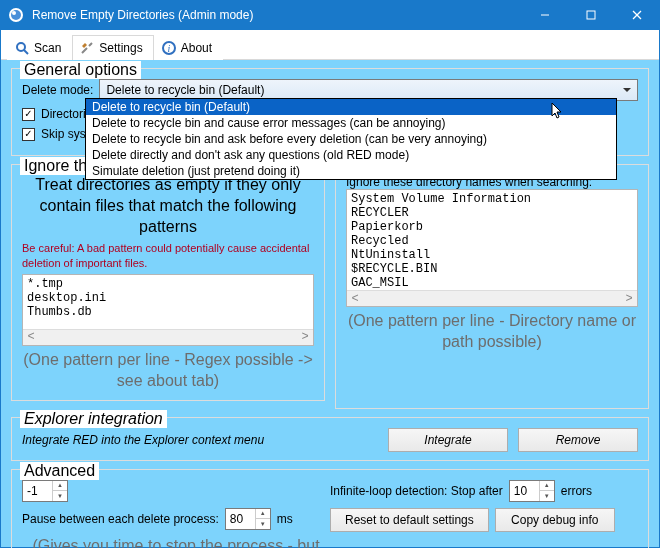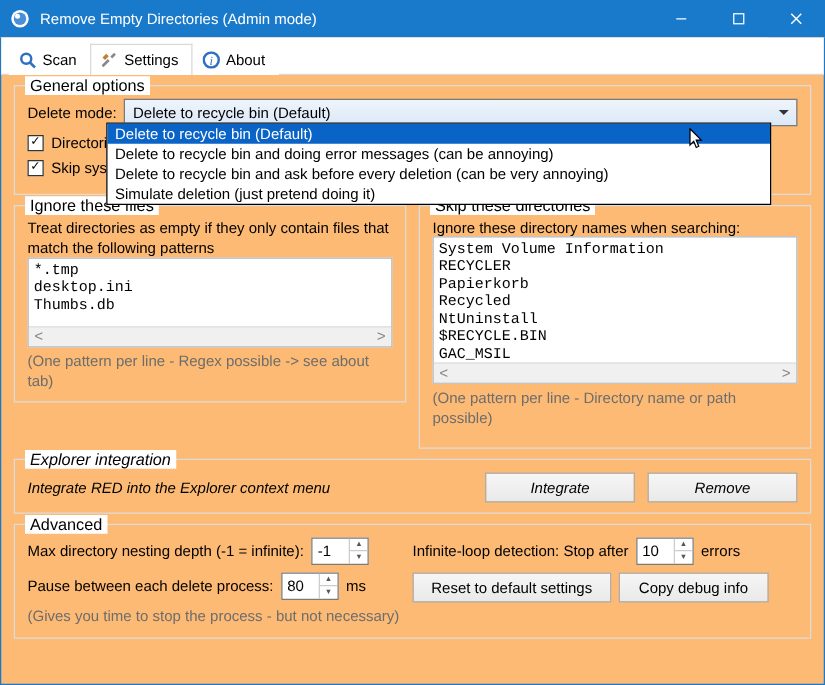--- a/index.html
+++ b/index.html
@@ -26,21 +26,21 @@
 .titlebar .appicon {
   width: 16px; height: 16px;
   margin-right: 8px;
   display: inline-flex; align-items:center; justify-content:center;
 }
 .titlebar .title { flex:1; font-size:12px; }
 .winbtns { display:flex; height:100%; }
 .winbtn { width:46px; display:flex; align-items:center; justify-content:center; color:#fff; }
 .winbtn.close { background:#1979ca; }
 
-.client { position:absolute; top:30px; left:0; right:0; bottom:0; background:#fdba74; border:1px solid #1979ca; border-top:none;}
+.client { position:absolute; top:30px; left:0; right:0; bottom:0; background:#7dd3fc; border:1px solid #1979ca; border-top:none;}
 
 .tabs {
   display:flex;
   border-bottom:1px solid #d9d9d9;
   padding:4px 6px 0 6px;
   gap:0;
   background:#fff;
 }
 .tab {
   padding:4px 10px 4px 6px;
@@ -66,21 +66,21 @@
   border:1px solid #dcdcdc;
   margin-bottom:8px;
   padding:10px 10px 8px 10px;
   position:relative;
 }
 .group .legend {
   position:absolute;
   top:-8px; left:8px;
   background:#fff;
   padding:0 4px;
-  font-size:13px;
+  font-size:16px;
 }
 
 .row { display:flex; align-items:center; gap:6px; margin-bottom:6px;text-align:right;}
 label { white-space:nowrap; }
 .combo {
   flex:1;
   height:22px;
   border:1px solid #7a7a7a;
   background: linear-gradient(#eef4fb,#dce9f7);
   padding:1px 18px 1px 6px;
@@ -93,21 +93,21 @@
   border:4px solid transparent;
   border-top-color:#333;
   transform:translateY(-2px);
 }
 .checkbox { width:13px; height:13px; border:1px solid #333; display:inline-flex; align-items:center; justify-content:center; font-size:10px; background:#fff;}
 .checkbox.checked::after { content:"✓"; line-height:1;}
 
 .two-col { display:flex; gap:10px; }
 .col { flex:1; }
 
-.hint { color:#6d6d6d; font-size:12px; line-height:1.3; }
+.hint { color:#6d6d6d; font-size:16px; line-height:1.3;text-align:center; }
 .warn { color:#b00020; font-size:11px; line-height:1.3;}
 .listbox {
   border:1px solid #b5b5b5;
   height:72px;
   font-family:"Consolas","Courier New",monospace;
   font-size:12px;
   padding:2px 4px;
   overflow:hidden;
   white-space:pre;
   position:relative;
@@ -237,20 +237,21 @@
         <span class="checkbox checked"></span>
         <label>Skip syste</label>
       </div>
     </div>
 
     <div class="two-col">
       <div class="col">
         <div class="group">
           <div class="legend">Ignore these files</div>
           <div class="hint" style="color:#000">Treat directories as empty if they only contain files that match the following patterns</div>
+          <div class="warn" style="margin:4px 0">Be careful: A bad pattern could potentially cause accidental deletion of important files.</div>
           <div class="listbox" id="listA">*.tmp
 desktop.ini
 Thumbs.db
             <div class="scrollbar-h">
               <span class="scroll-arrow">&lt;</span>
               <span class="scroll-arrow">&gt;</span>
             </div>
           </div>
           <div class="hint" style="margin-top:4px">(One pattern per line - Regex possible -&gt; see about tab)</div>
         </div>
@@ -291,21 +292,20 @@
             </div>
         </div>
       </div>
     </div>
 
     <div class="group">
       <div class="legend">Advanced</div>
       <div style="display:flex;">
         <div style="flex:1">
           <div class="row">
-            <label>Max directory nesting depth (-1 = infinite):</label>
             <div class="spin">
                 <span>-1</span>
                 <span class="spbtn up">▲</span>
                 <span class="spbtn down">▼</span>
               </div>
           </div>
           <div class="row">
             <label>Pause between each delete process:</label>
             <div class="spin">
                 <span>80</span>
@@ -333,22 +333,23 @@
             <div class="btn" style="min-width:120px">
                 <span>Copy debug info</span>
               </div>
           </div>
         </div>
       </div>
     </div>
 
     <div class="dropdown" id="dd" style="left:84px; top:38px; width:532px;">
         <div class="opt sel">Delete to recycle bin (Default)</div>
-        <div class="opt">Delete to recycle bin and doing error messages (can be annoying)</div>
+        <div class="opt">Delete to recycle bin and cause error messages (can be annoying)</div>
         <div class="opt">Delete to recycle bin and ask before every deletion (can be very annoying)</div>
+        <div class="opt">Delete directly and don't ask any questions (old RED mode)</div>
         <div class="opt">Simulate deletion (just pretend doing it)</div>
       </div>
 
     <div class="cursor" style="left:550px; top:42px;">
       <svg width="14" height="18" viewBox="0 0 14 18">
           <path d="M1 1 L1 14 L4 11 L6 16 L8 15 L6 10 L10 10 Z" fill="#fff" stroke="#000" stroke-width="1"></path>
         </svg>
     </div>
 
   </div>

